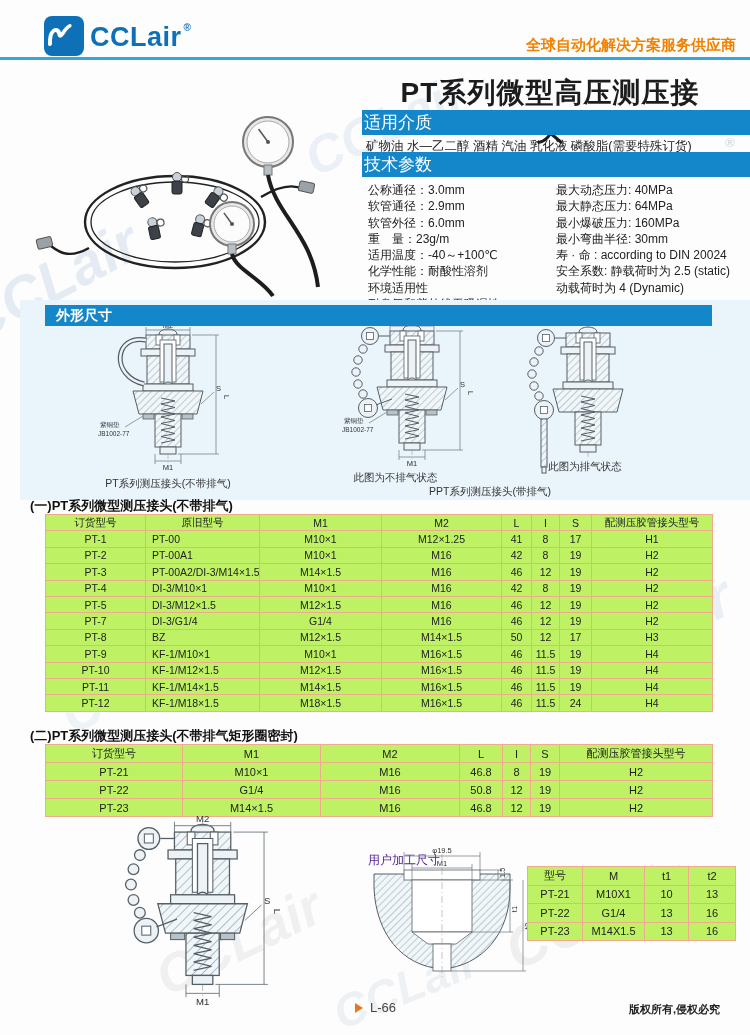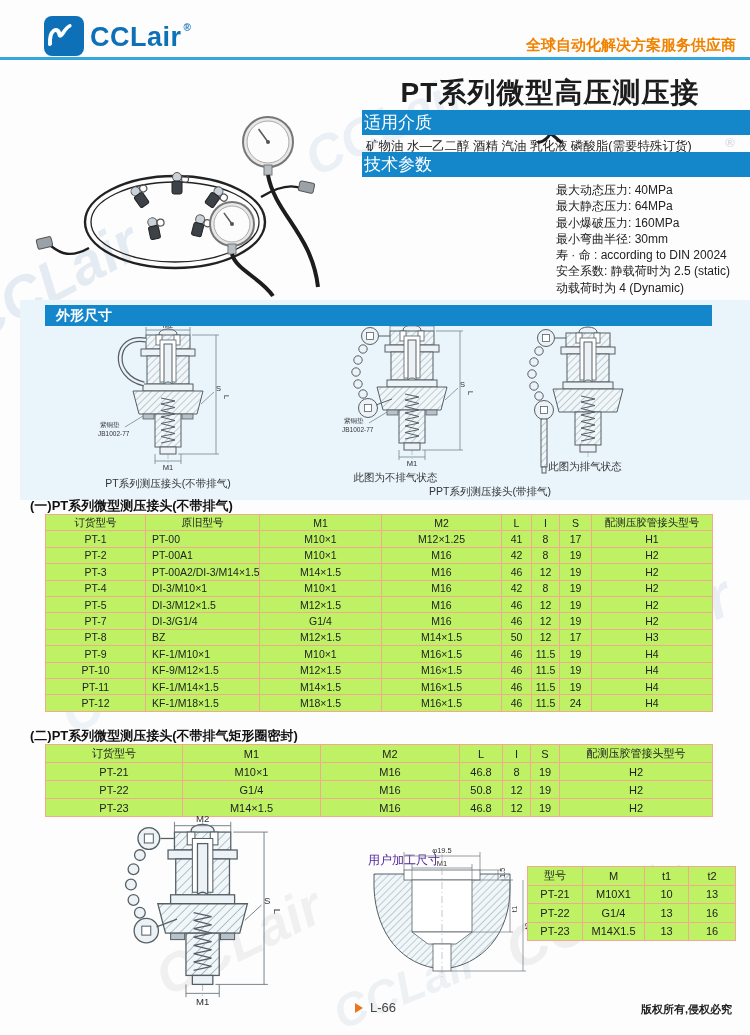--- a/index.html
+++ b/index.html
@@ -42,21 +42,21 @@
   #table3{left:527px;top:866px;width:208px;font-size:11px;}
   #table3 th,#table3 td{height:17.5px;}
   td.lft{text-align:left !important;padding-left:6px !important;}
   
   .mach-title{position:absolute;left:368px;top:852px;font-size:12px;color:#4c1d95;}
   .btm-svg{position:absolute;}
   
   .pagenum{position:absolute;left:355px;top:1000px;display:flex;align-items:center;font-size:13px;color:#444;}
   .tri{width:0;height:0;border-top:5px solid transparent;border-bottom:5px solid transparent;
        border-left:8px solid #e87722;margin-right:7px;}
-  .copyright{position:absolute;right:18px;top:1002px;font-size:11px;font-weight:bold;color:#222;}
+  .copyright{position:absolute;right:30px;top:1002px;font-size:11px;font-weight:bold;color:#222;}
   
   .wm{position:absolute;font-weight:bold;pointer-events:none;white-space:nowrap;}
   
   .ht{stroke:#556066;stroke-width:1;}
   .pt{fill:#edf2f6;stroke:#556066;stroke-width:1;}
   .wh{fill:#ffffff;stroke:#556066;stroke-width:.8;}
   .dk{fill:#b9c2c8;stroke:#556066;stroke-width:.8;}
   .sp{fill:none;stroke:#556066;stroke-width:1;}
   .cl{stroke:#9aa6ad;stroke-width:.6;stroke-dasharray:7 3 1 3;}
   .dm{stroke:#6b7680;stroke-width:.7;}
@@ -145,20 +145,30 @@
    <circle cx="207" cy="122" r="2" fill="#555"></circle>
    <rect x="203" y="142" width="8" height="10" fill="#b8bfc4" stroke="#777"></rect>
   <path d="M207,152 C211,168 236,176 248,194" class="hose" stroke-width="4"></path>
       </g>
     </svg>
 
   <div class="sec-bar media-bar">适用介质</div>
   <div class="media-text">矿物油  水—乙二醇  酒精  汽油  乳化液  磷酸脂(需要特殊订货)</div>
 
   <div class="sec-bar tech-bar">技术参数</div>
+  <div class="tcol tcol-l">
+      <div class="tline">公称通径：3.0mm</div>
+      <div class="tline">软管通径：2.9mm</div>
+      <div class="tline">软管外径：6.0mm</div>
+      <div class="tline">重　量：23g/m</div>
+      <div class="tline">适用温度：-40～+100℃</div>
+      <div class="tline">化学性能：耐酸性溶剂</div>
+      <div class="tline">环境适用性</div>
+      <div class="tline">耐臭氧和紫外线无吸湿性</div>
+    </div>
   <div class="tcol tcol-r">
       <div class="tline">最大动态压力: 40MPa</div>
       <div class="tline">最大静态压力: 64MPa</div>
       <div class="tline">最小爆破压力: 160MPa</div>
       <div class="tline">最小弯曲半径: 30mm</div>
       <div class="tline">寿 · 命 : according to DIN 20024</div>
       <div class="tline">安全系数: 静载荷时为 2.5 (static)</div>
       <div class="tline">动载荷时为 4 (Dynamic)</div>
     </div>
 
@@ -392,21 +402,21 @@
           <td class="lft">KF-1/M10×1</td>
           <td class="">M10×1</td>
           <td class="">M16×1.5</td>
           <td class="">46</td>
           <td class="">11.5</td>
           <td class="">19</td>
           <td class="">H4</td>
         </tr>
         <tr>
           <td class="">PT-10</td>
-          <td class="lft">KF-9/M12×1.5</td>
+          <td class="lft">KF-1/M12×1.5</td>
           <td class="">M12×1.5</td>
           <td class="">M16×1.5</td>
           <td class="">46</td>
           <td class="">11.5</td>
           <td class="">19</td>
           <td class="">H4</td>
         </tr>
         <tr>
           <td class="">PT-11</td>
           <td class="lft">KF-1/M14×1.5</td>

